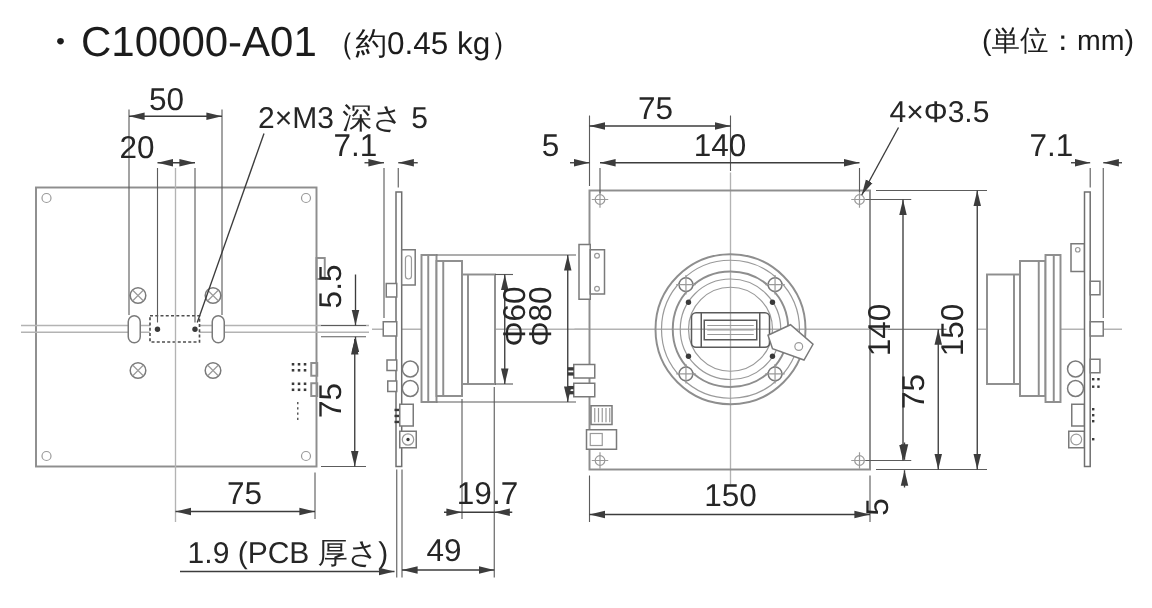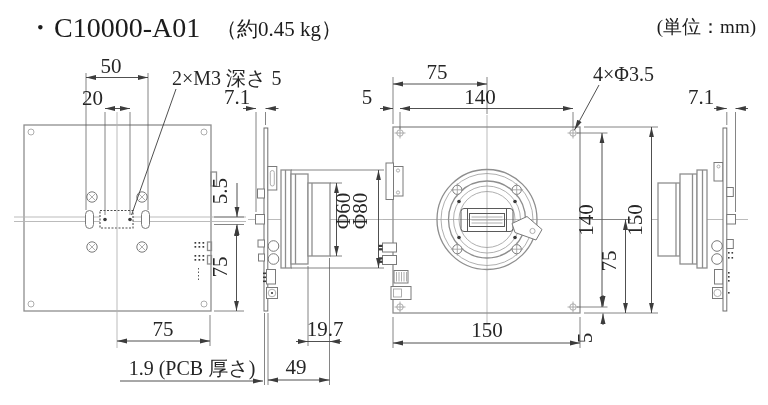--- a/index.html
+++ b/index.html
@@ -1,17 +1,17 @@
 <!DOCTYPE html>
 <html><head>
 <meta charset="utf-8">
 <style>
   html,body{margin:0;padding:0;background:#fff;}
   .stage{position:relative;width:756px;height:405px;background:#ffffff;overflow:hidden;
-         font-family:Liberation Serif, serif;}
+         font-family:Liberation Sans, sans-serif;}
   svg{display:block}
   .part{stroke:#8e8e8e;fill:none;stroke-width:1.3}
   .partw{stroke:#8e8e8e;fill:#fff;stroke-width:1.3}
   .thin{stroke:#9a9a9a;fill:none;stroke-width:0.8}
   .comp{stroke:#7a7a7a;fill:#fff;stroke-width:1}
   .dark{stroke:#5a5a5a;fill:none;stroke-width:1}
   .pcb{stroke:#6f6f6f;fill:#fff;stroke-width:1}
   .dim{stroke:#3c3c3c;fill:none;stroke-width:0.9}
   .ext{stroke:#5c5c5c;fill:none;stroke-width:0.75}
   .cl{stroke:#b3b3b3;fill:none;stroke-width:0.9}

